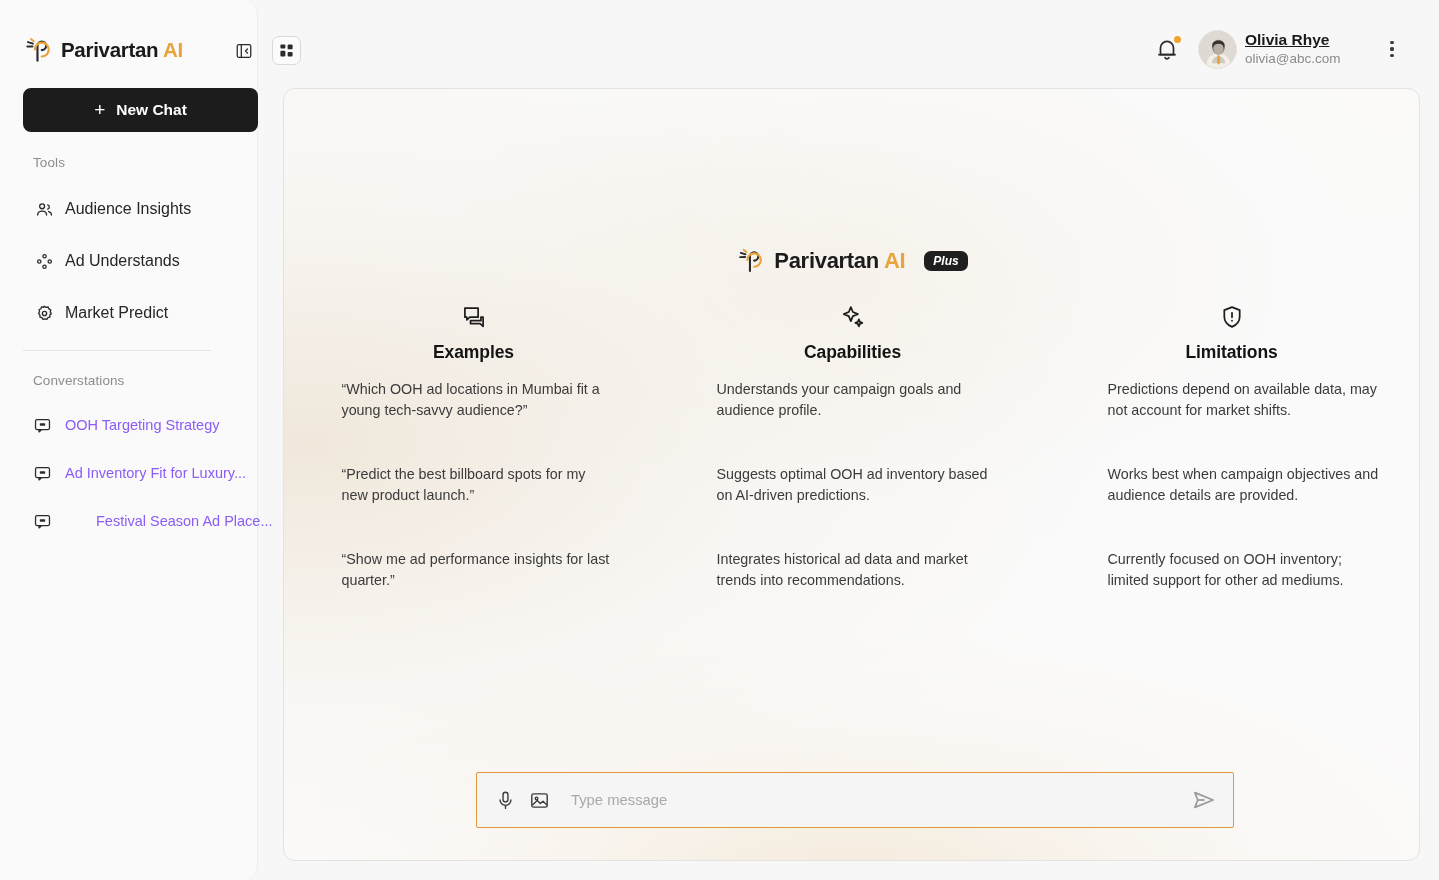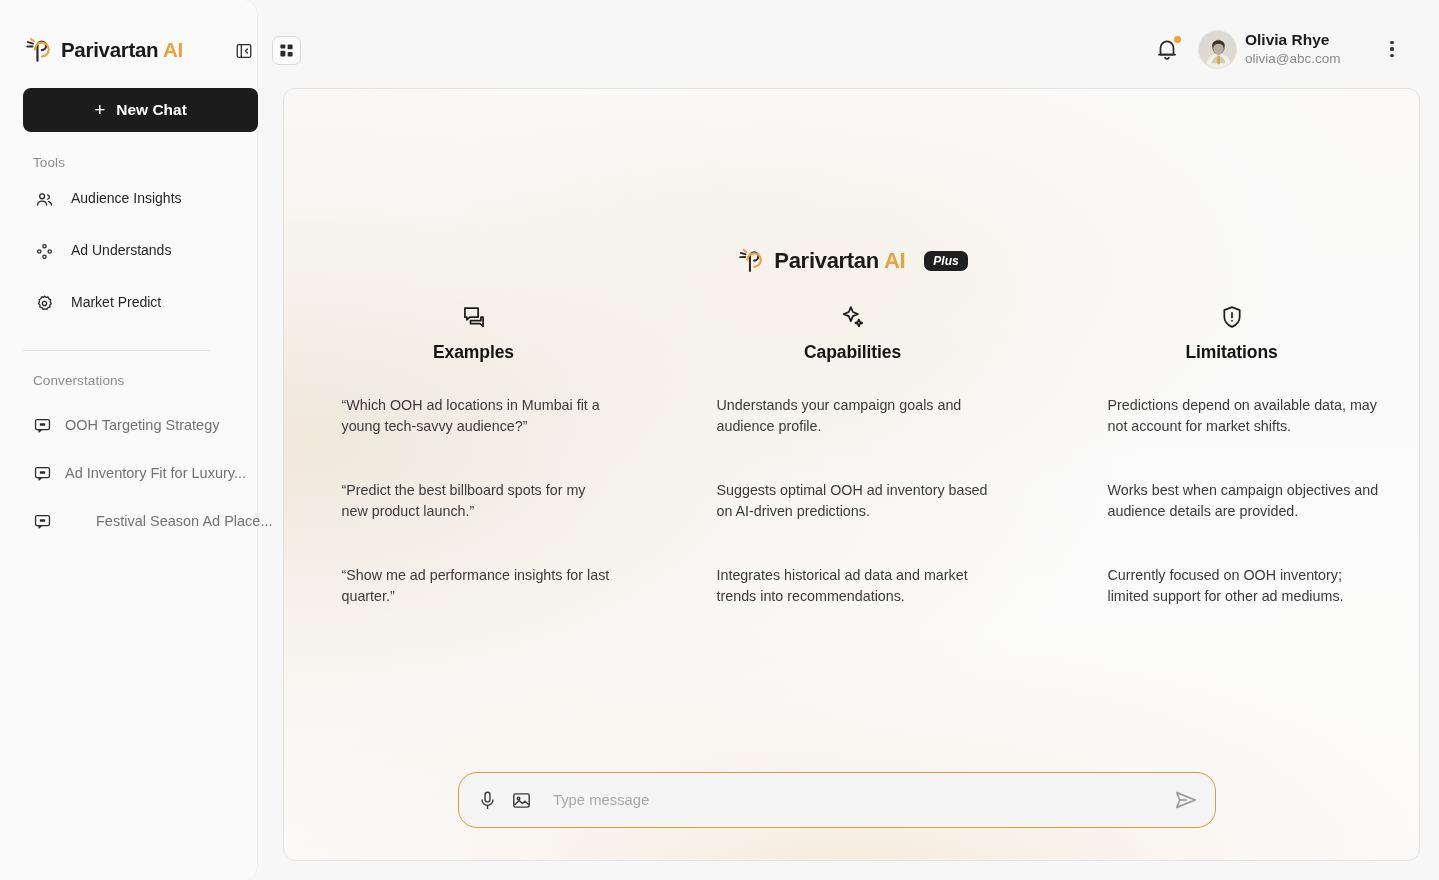--- a/index.html
+++ b/index.html
@@ -38,34 +38,34 @@
 
   .section-label {
     position: absolute; left: 33px;
     font-size: 13.5px; color: #8d8d8d; letter-spacing: .1px;
   }
   .lbl-tools { top: 155px; }
   .lbl-convos { top: 373px; }
 
   .nav-item {
     position: absolute; left: 23px; width: 222px; height: 38px;
-    display: flex; gap: 17px;
+    display: flex; align-items: center; gap: 11px;
     padding-left: 12px; border-radius: 8px; cursor: pointer;
-    color: #262626; font-size: 14px;
+    color: #262626; font-size: 16px;
   }
   .nav-ico { width: 19px; height: 19px; flex: none; display: block; }
   .tool-0 { top: 190px; } .tool-1 { top: 242px; } .tool-2 { top: 294px; }
 
   .divider { position: absolute; left: 23px; top: 350px; width: 188px; height: 1px; background: #e4e4e4; }
 
   .conv-item {
     position: absolute; left: 23px; width: 226px; height: 36px;
     display: flex; align-items: center; gap: 13px;
     padding-left: 10px; border-radius: 8px; cursor: pointer;
-    color: #737373; font-size: 14.5px; white-space: nowrap;
+    color: #8b5cf6; font-size: 14.5px; white-space: nowrap;
   }
   .conv-0 { top: 407px; } .conv-1 { top: 455px; align-items: center; } .conv-2 { top: 503px; gap: 44px; }
 
   
   .topbar { position: absolute; left: 258px; top: 0; right: 0; height: 84px; }
   .hdr-btn {
     position: absolute; top: 36px; width: 29px; height: 29px;
     display: flex; align-items: center; justify-content: center;
     cursor: pointer; background: transparent; border: none; border-radius: 7px;
   }
@@ -74,21 +74,21 @@
 
   .bell { position: absolute; right: 259px; top: 36px; width: 26px; height: 26px; cursor: pointer; }
   .bell-dot { position: absolute; right: 258px; top: 36px; width: 7px; height: 7px; border-radius: 50%; background: #f0a12e; }
 
   .avatar {
     position: absolute; right: 202px; top: 30px;
     width: 39px; height: 39px; border-radius: 50%;
     overflow: hidden; background: #ddd9d2; border: 1px solid #e8e5e0;
   }
   .user-meta { position: absolute; right: 66px; top: 30px; width: 128px; text-align: left; }
-  .user-name { font-size: 15.5px; font-weight: 700; color: #1a1a1a; line-height: 19px; }
+  .user-name { font-size: 15.5px; font-weight: 700; color: #1a1a1a; line-height: 19px; text-decoration: underline; }
   .user-mail { font-size: 13.5px; color: #8b8b8b; line-height: 18px; margin-top: 1px; }
   .kebab {
     position: absolute; right: 36px; top: 36px; width: 22px; height: 26px;
     display: flex; flex-direction: column; align-items: center; justify-content: center; gap: 3.5px;
     cursor: pointer;
   }
   .kebab i { width: 3.2px; height: 3.2px; border-radius: 50%; background: #3a3a3a; display: block; }
 
   
   .panel {
@@ -108,37 +108,37 @@
   .hero-text { font-size: 22px; font-weight: 700; letter-spacing: -.3px; color: #1b1b1b; white-space: nowrap; }
   .hero-text .ai { color: #e8a33d; }
   .plus-badge {
     background: #1f1f1f; color: #fff; font-size: 12px; font-style: italic; font-weight: 700;
     padding: 4px 9px; border-radius: 7px; margin-left: 9px; line-height: 1;
   }
 
   .cols { position: absolute; left: 0; top: 215px; width: 1137px; display: flex; }
   .col { width: 379px; display: flex; flex-direction: column; align-items: center; }
   .col-ico { width: 26px; height: 26px; margin-bottom: 12px; }
-  .col-title { font-size: 17.5px; font-weight: 600; color: #141414; margin-bottom: 32px; letter-spacing: -.1px; }
+  .col-title { font-size: 17.5px; font-weight: 600; color: #141414; margin-bottom: 16px; letter-spacing: -.1px; }
   .col-body { width: 272px; }
   .c-item {
     font-size: 14.3px; line-height: 20.5px; color: #3b3b3b;
     margin-bottom: 44px; text-align: left;
   }
   .c-item:last-child { margin-bottom: 0; }
   .col-0 .col-body { margin-left: 8px; }
   .col-1 .col-body { margin-left: 0; }
   .col-2 .col-body { margin-left: 24px; }
 
   
   .composer {
-    position: absolute; left: 174px; bottom: 32px;
+    position: absolute; left: 192px; bottom: 32px;
     width: 758px; height: 56px;
     background: #f5f5f5;
-    border: 1.3px solid #e09a3c; border-radius: 19px;
+    border: 1.3px solid #e09a3c; border-radius: 2px;
     display: flex; align-items: center; padding: 0 16px 0 18px; gap: 13px;
   }
   .comp-ico { width: 21px; height: 21px; flex: none; cursor: pointer; }
   .comp-input {
     flex: 1; border: none; background: transparent; outline: none;
     font-size: 14.8px; color: #2b2b2b; font-family: "Liberation Sans", sans-serif;
     padding-left: 8px;
   }
   .comp-input::placeholder { color: #a9a9a9; }
   .send-btn { width: 26px; height: 26px; flex: none; cursor: pointer; background: none; border: none; padding: 0; }

